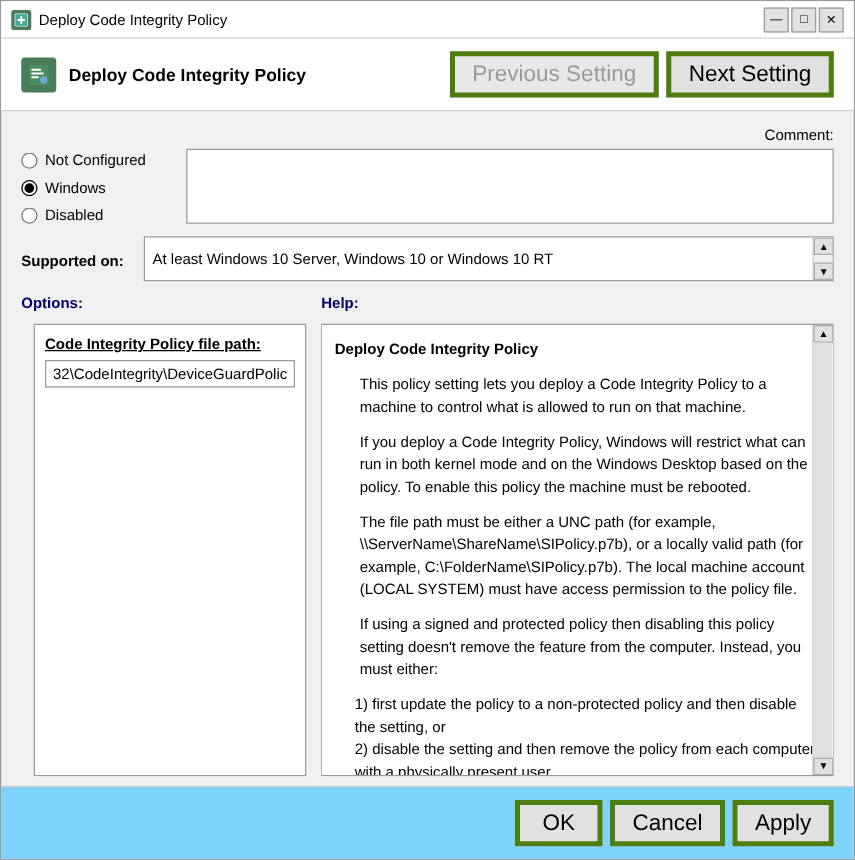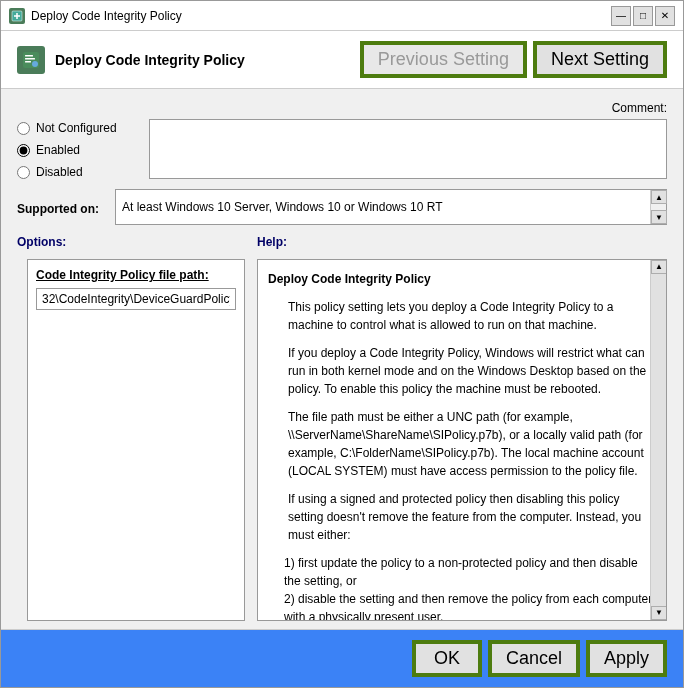--- a/index.html
+++ b/index.html
@@ -284,21 +284,21 @@
       margin-left: 16px;
     }
 
     .footer {
       display: flex;
       justify-content: flex-end;
       padding: 10px 16px;
       gap: 6px;
       flex-shrink: 0;
       border-top: 1px solid #ccc;
-      background: #3b82f6;
+      background: #7dd3fc;
     }
     .footer .btn {
       min-width: 70px;
     }
     .section-row {
       display: flex;
       align-items: center;
       gap: 8px;
       flex-shrink: 0;
     }
@@ -345,21 +345,21 @@
   <div class="content-area">
 
     <div class="top-section">
       <div class="radio-group">
         <label class="radio-item">
           <input type="radio" name="config" class="radio-input" style="">
           <span class="radio-label">Not Configured</span>
         </label>
         <label class="radio-item">
           <input type="radio" name="config" class="radio-input" checked="" style="">
-          <span class="radio-label">Enabled</span>
+          <span class="radio-label">Windows</span>
         </label>
         <label class="radio-item">
           <input type="radio" name="config" class="radio-input" style="">
           <span class="radio-label">Disabled</span>
         </label>
       </div>
       <div class="comment-section">
         <span class="comment-label">Comment:</span>
         <textarea class="comment-box" style=""></textarea>
       </div>

